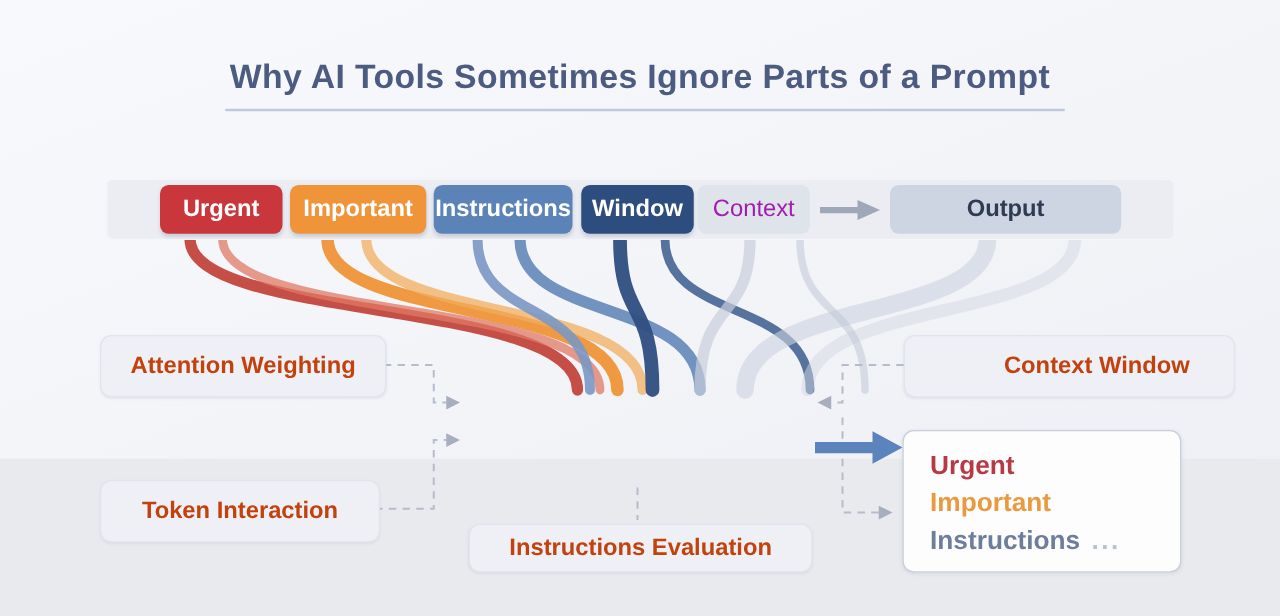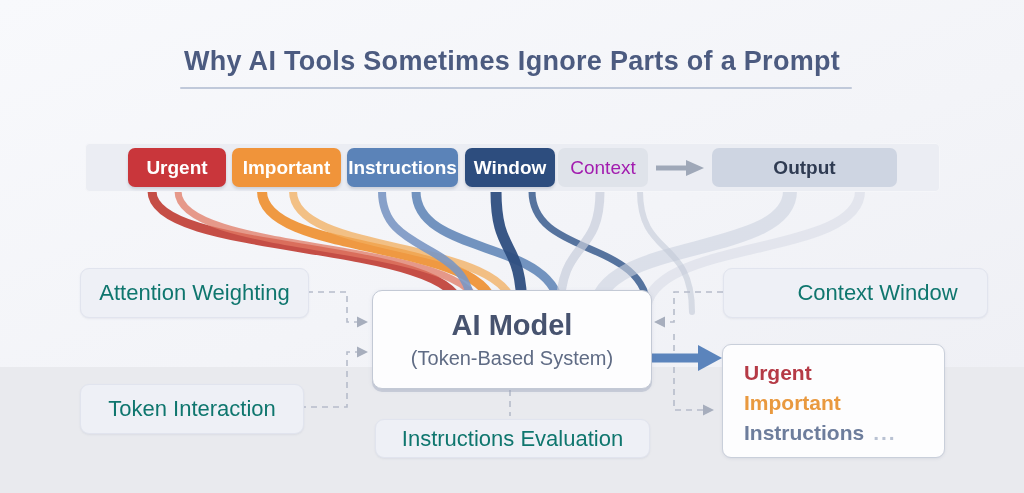--- a/index.html
+++ b/index.html
@@ -35,21 +35,21 @@
   }
   .chip.flat{box-shadow:none;}
   #bar-arrow{position:absolute;top:16px;}
   
   #flows{left:0;top:0;z-index:1;pointer-events:none;}
   #connectors{left:0;top:0;z-index:2;pointer-events:none;}
   
   .node{
     position:absolute;display:flex;align-items:center;justify-content:center;
     background:#eef0f6;border:1px solid #e1e4ee;border-radius:9px;
-    color:#0f766e;font-weight:normal;font-size:22px;z-index:3;
+    color:#c2410c;font-weight:bold;font-size:19px;z-index:3;
     box-shadow:0 1px 2px rgba(120,130,160,.12);
   }
   #model-box{
     left:372px;top:290px;width:278px;height:97px;
     background:#fdfdfe;border:1.5px solid #c3c9d5;border-radius:10px;
     display:flex;flex-direction:column;align-items:center;justify-content:center;
     gap:5px;z-index:3;
     box-shadow:0 3px 0 rgba(150,160,185,.38),0 1px 4px rgba(120,130,160,.15);
     position:absolute;
   }
@@ -119,24 +119,20 @@
       <path d="M652 358 H699" stroke="#5b84bc" stroke-width="9" fill="none"></path>
       <polygon points="722,358 698,345 698,371" fill="#5b84bc"></polygon>
     </g>
   </svg>
 
   <div class="node" style="left:80px;top:268px;width:227px;height:48px;">Attention Weighting</div>
   <div class="node" style="left:80px;top:384px;width:222px;height:48px;">Token Interaction</div>
   <div class="node" style="left:723px;top:268px;width:219px;height:48px;padding-left:44px;">Context Window</div>
   <div class="node" style="left:375px;top:419px;width:273px;height:37px;">Instructions Evaluation</div>
 
-  <div id="model-box">
-    <div id="model-title">AI Model</div>
-    <div id="model-subtitle">(Token-Based System)</div>
-  </div>
 
   <div id="output-box">
     <div class="out-item" style="color: rgb(181, 58, 70);">Urgent</div>
     <div class="out-item" style="color: rgb(233, 153, 63);">Important</div>
     <div class="out-item">
       <span style="color: rgb(109, 125, 156);">Instructions</span><span class="ellipsis">...</span>
     </div>
   </div>
 
 </div>

